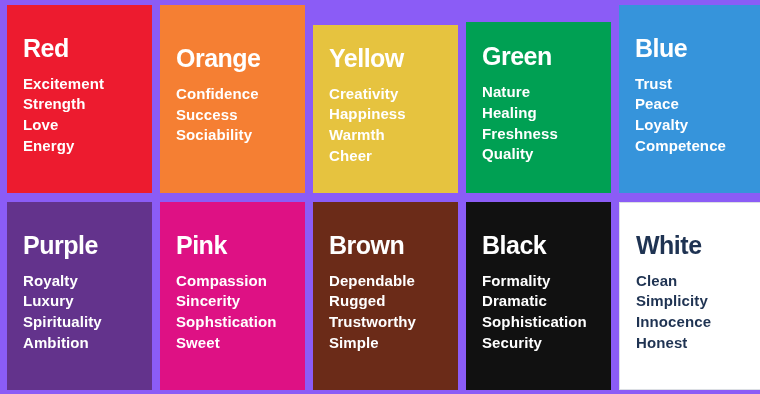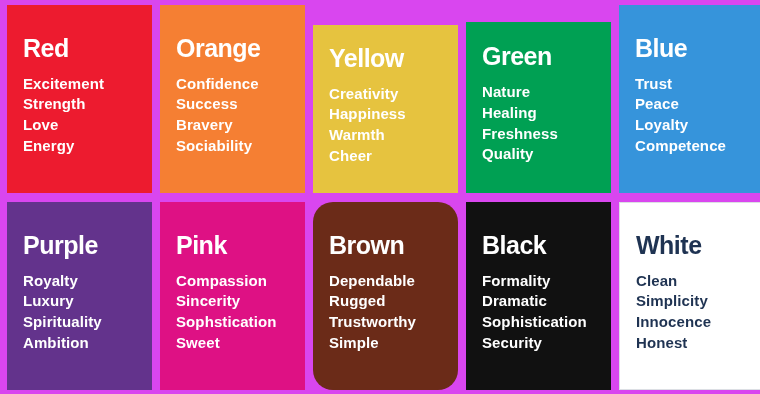--- a/index.html
+++ b/index.html
@@ -66,39 +66,38 @@
   }
 
   
   .tile.is-light {
     border: 1px solid #dcdfe4;
   }
 </style>
 </head>
 <body>
 
-<div id="color-grid" style="background: #d946ef; grid-template-columns: repeat(5, 145px); grid-template-rows: repeat(2, 188px);">
+<div id="color-grid" style="background: #8b5cf6; grid-template-columns: repeat(5, 145px); grid-template-rows: repeat(2, 188px);">
     <div class="tile" style="background: rgb(237, 27, 47); color: rgb(255, 255, 255);">
       <div class="tile-inner">
         <div class="tile-title">Red</div>
         <ul class="tile-traits">
           <li>Excitement</li>
           <li>Strength</li>
           <li>Love</li>
           <li>Energy</li>
         </ul>
       </div>
     </div>
     <div class="tile" style="background: rgb(245, 127, 51); color: rgb(255, 255, 255);">
       <div class="tile-inner">
         <div class="tile-title">Orange</div>
         <ul class="tile-traits">
           <li>Confidence</li>
           <li>Success</li>
-          <li>Bravery</li>
           <li>Sociability</li>
         </ul>
       </div>
     </div>
     <div class="tile" style="background: rgb(230, 195, 63); color: rgb(255, 255, 255); margin-top: 20px;">
       <div class="tile-inner">
         <div class="tile-title">Yellow</div>
         <ul class="tile-traits">
           <li>Creativity</li>
           <li>Happiness</li>
@@ -144,21 +143,21 @@
       <div class="tile-inner">
         <div class="tile-title">Pink</div>
         <ul class="tile-traits">
           <li>Compassion</li>
           <li>Sincerity</li>
           <li>Sophstication</li>
           <li>Sweet</li>
         </ul>
       </div>
     </div>
-    <div class="tile" style="background: rgb(107, 43, 24); color: rgb(255, 255, 255); border-radius: 20px;">
+    <div class="tile" style="background: rgb(107, 43, 24); color: rgb(255, 255, 255);">
       <div class="tile-inner">
         <div class="tile-title">Brown</div>
         <ul class="tile-traits">
           <li>Dependable</li>
           <li>Rugged</li>
           <li>Trustworthy</li>
           <li>Simple</li>
         </ul>
       </div>
     </div>

